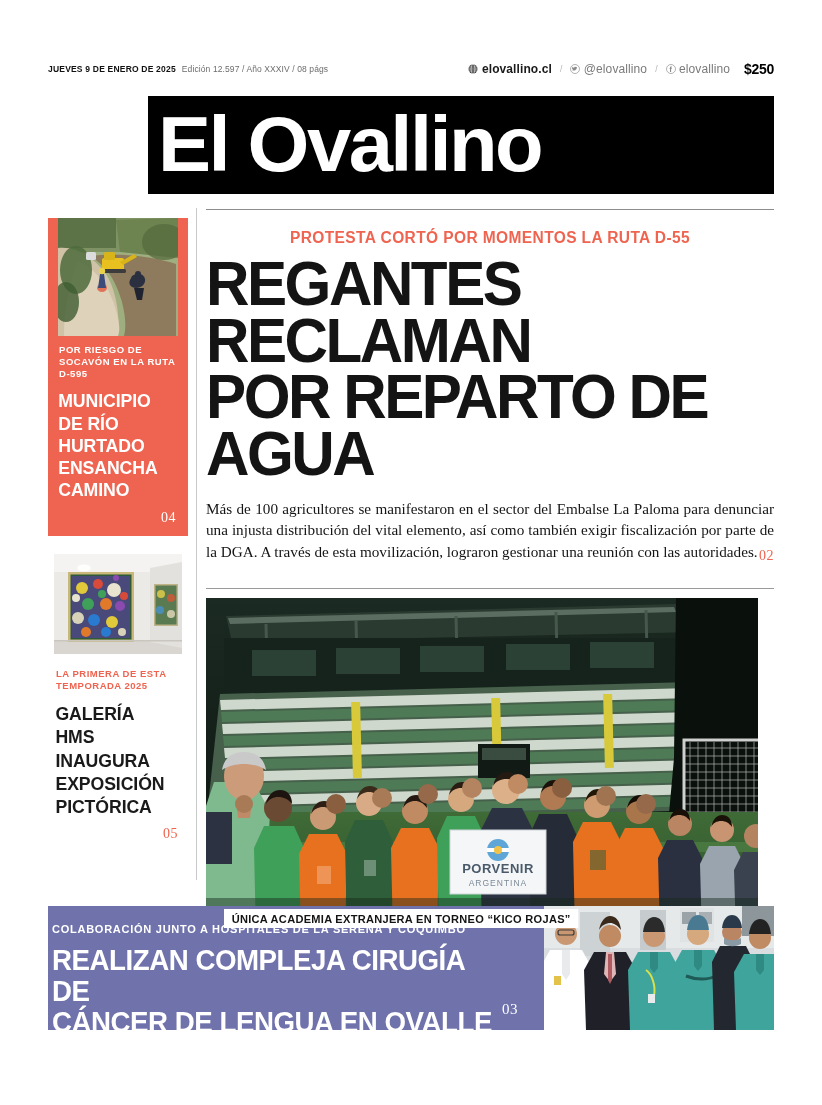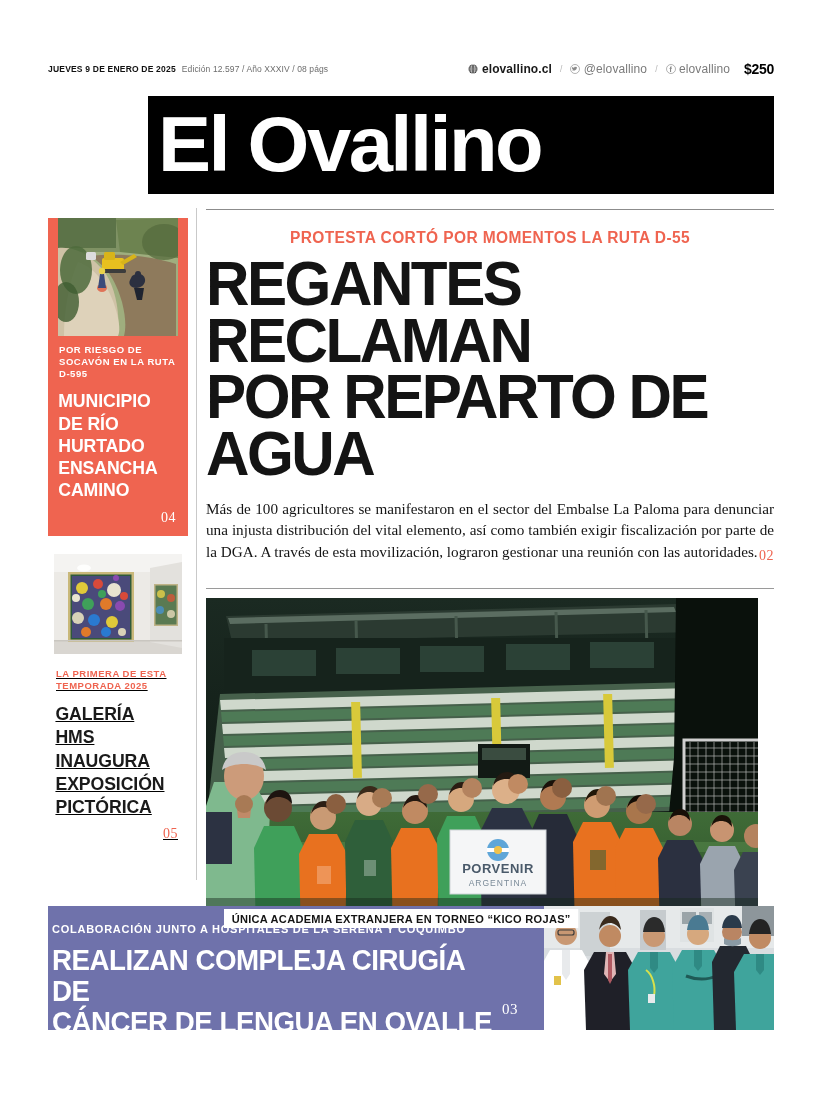--- a/index.html
+++ b/index.html
@@ -54,21 +54,21 @@
   .side-head-w {
     color:#fff; font-size:19px; font-weight:bold; line-height:1.17;
     letter-spacing:-.1px; padding:4px 11px 0 11px;
     transform:scaleX(.93); transform-origin:left top;
   }
   .side-num-w {
     color:#fff; font-family:"Liberation Serif", serif; font-size:14px;
     text-align:right; padding:8px 12px 0 0; letter-spacing:.5px;
   }
 
-  .side-card-white { width:140px; padding-top:18px;text-decoration:underline; }
+  .side-card-white { width:140px; padding-top:18px; }
   .side-photo-gallery {
     width:128px; height:100px; margin:0 auto 14px auto;
     position:relative; overflow:hidden; background:#e9e9e7;
   }
   .side-kicker-r {
     color:#ef6450; font-size:9.5px; font-weight:bold; line-height:1.3;
     letter-spacing:.5px; padding:0 8px 8px 8px;
   }
   .side-head-b {
     color:#1a1a1a; font-size:19px; font-weight:bold; line-height:1.22;

